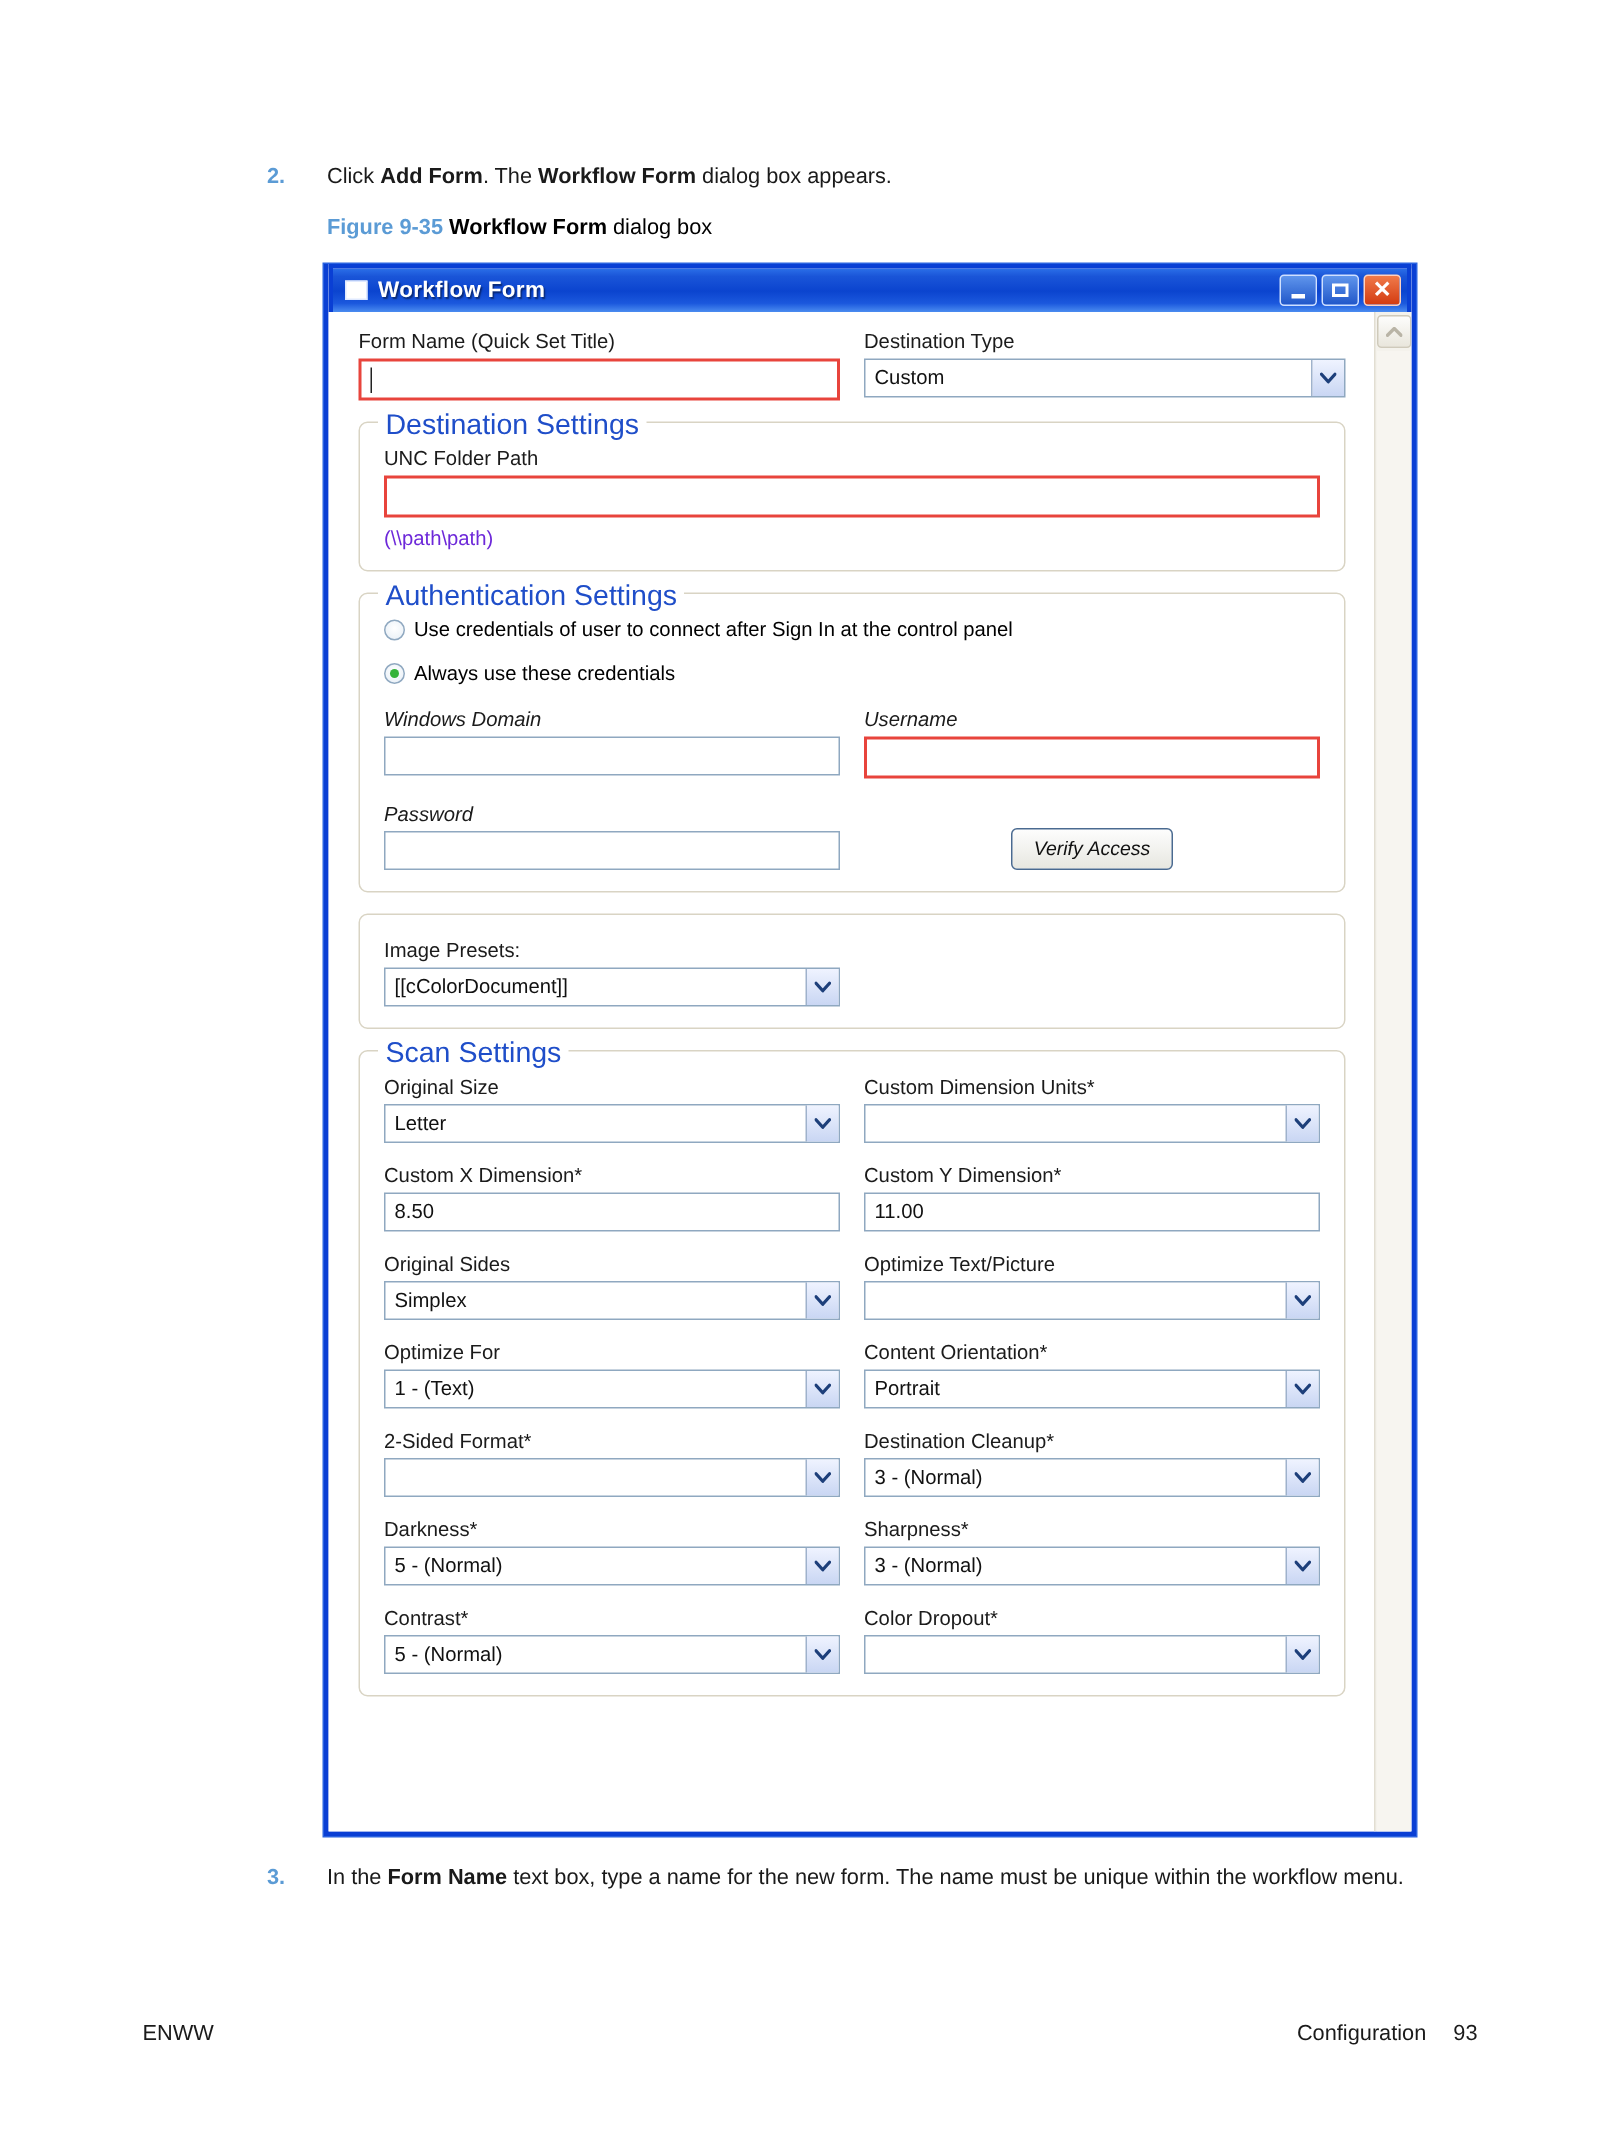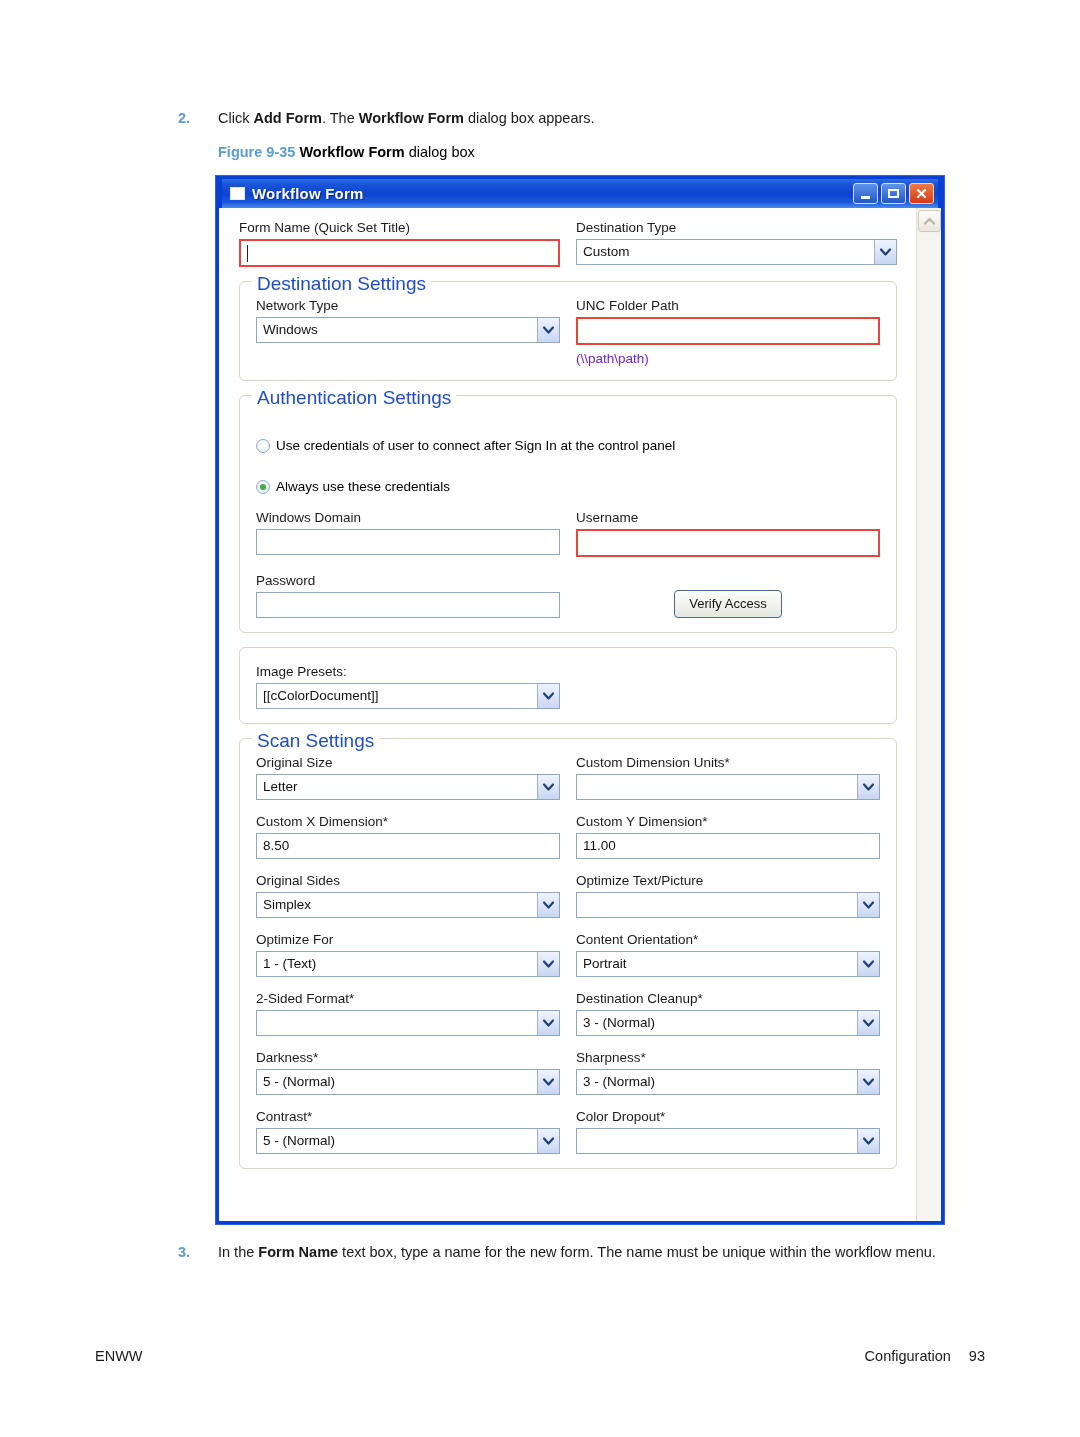--- a/index.html
+++ b/index.html
@@ -212,21 +212,20 @@
     font-size:19px;
     color:#1f4ec9;
   }
 
   
   .radio-line {
     display:flex;
     align-items:center;
     font-size:13.5px;
     margin-bottom:14px;
-    margin-top:26px;
   }
   .radio-line:last-of-type { margin-bottom:0; }
   .radio {
     width:14px; height:14px;
     border-radius:50%;
     border:1px solid #8fa8c0;
     background:radial-gradient(circle at 50% 40%,#ffffff,#e6eef6);
     margin-right:6px;
     flex:0 0 auto;
     display:flex; align-items:center; justify-content:center;
@@ -238,21 +237,21 @@
     height:28px;
     line-height:26px;
     padding:0 14px;
     border:1px solid #4a6a90;
     border-radius:4px;
     background:linear-gradient(to bottom,#fdfdfd,#e7e7e0);
     font-size:13px;
     color:#111;
   }
   .mt14 { margin-top:14px; }
-  .mt16 { margin-top:16px; }
+  .mt16 { margin-top:16px;font-style:italic; }
 </style>
 </head>
 <body>
 
 <div class="doc-step" style="left:178px; top:108px; width:700px;">
   <span class="step-num">2.</span>
   <span class="step-body"><span>Click </span><span class="b">Add Form</span><span>. The </span><span class="b">Workflow Form</span><span> dialog box appears.</span></span>
 </div>
 
 <div class="fig-caption">
@@ -296,31 +295,20 @@
                   <path d="M1 1.5 L5.5 6.5 L10 1.5" fill="none" stroke="#1d3f7a" stroke-width="2.2" stroke-linecap="round" stroke-linejoin="round"></path>
                 </svg>
             </div>
           </div>
         </div>
       </div>
 
       <div class="group">
         <div class="legend">Destination Settings</div>
         <div class="row">
-          <div class="col">
-            <div class="fld-label">Network Type</div>
-            <div class="combo">
-              <div class="val">Windows</div>
-              <div class="arrow">
-                <svg width="11" height="8" viewBox="0 0 11 8">
-                    <path d="M1 1.5 L5.5 6.5 L10 1.5" fill="none" stroke="#1d3f7a" stroke-width="2.2" stroke-linecap="round" stroke-linejoin="round"></path>
-                  </svg>
-              </div>
-            </div>
-          </div>
           <div class="col">
             <div class="fld-label">UNC Folder Path</div>
             <div class="tbox err"></div>
             <div class="hint">(\\path\path)</div>
           </div>
         </div>
       </div>
 
       <div class="group">
         <div class="legend">Authentication Settings</div>

